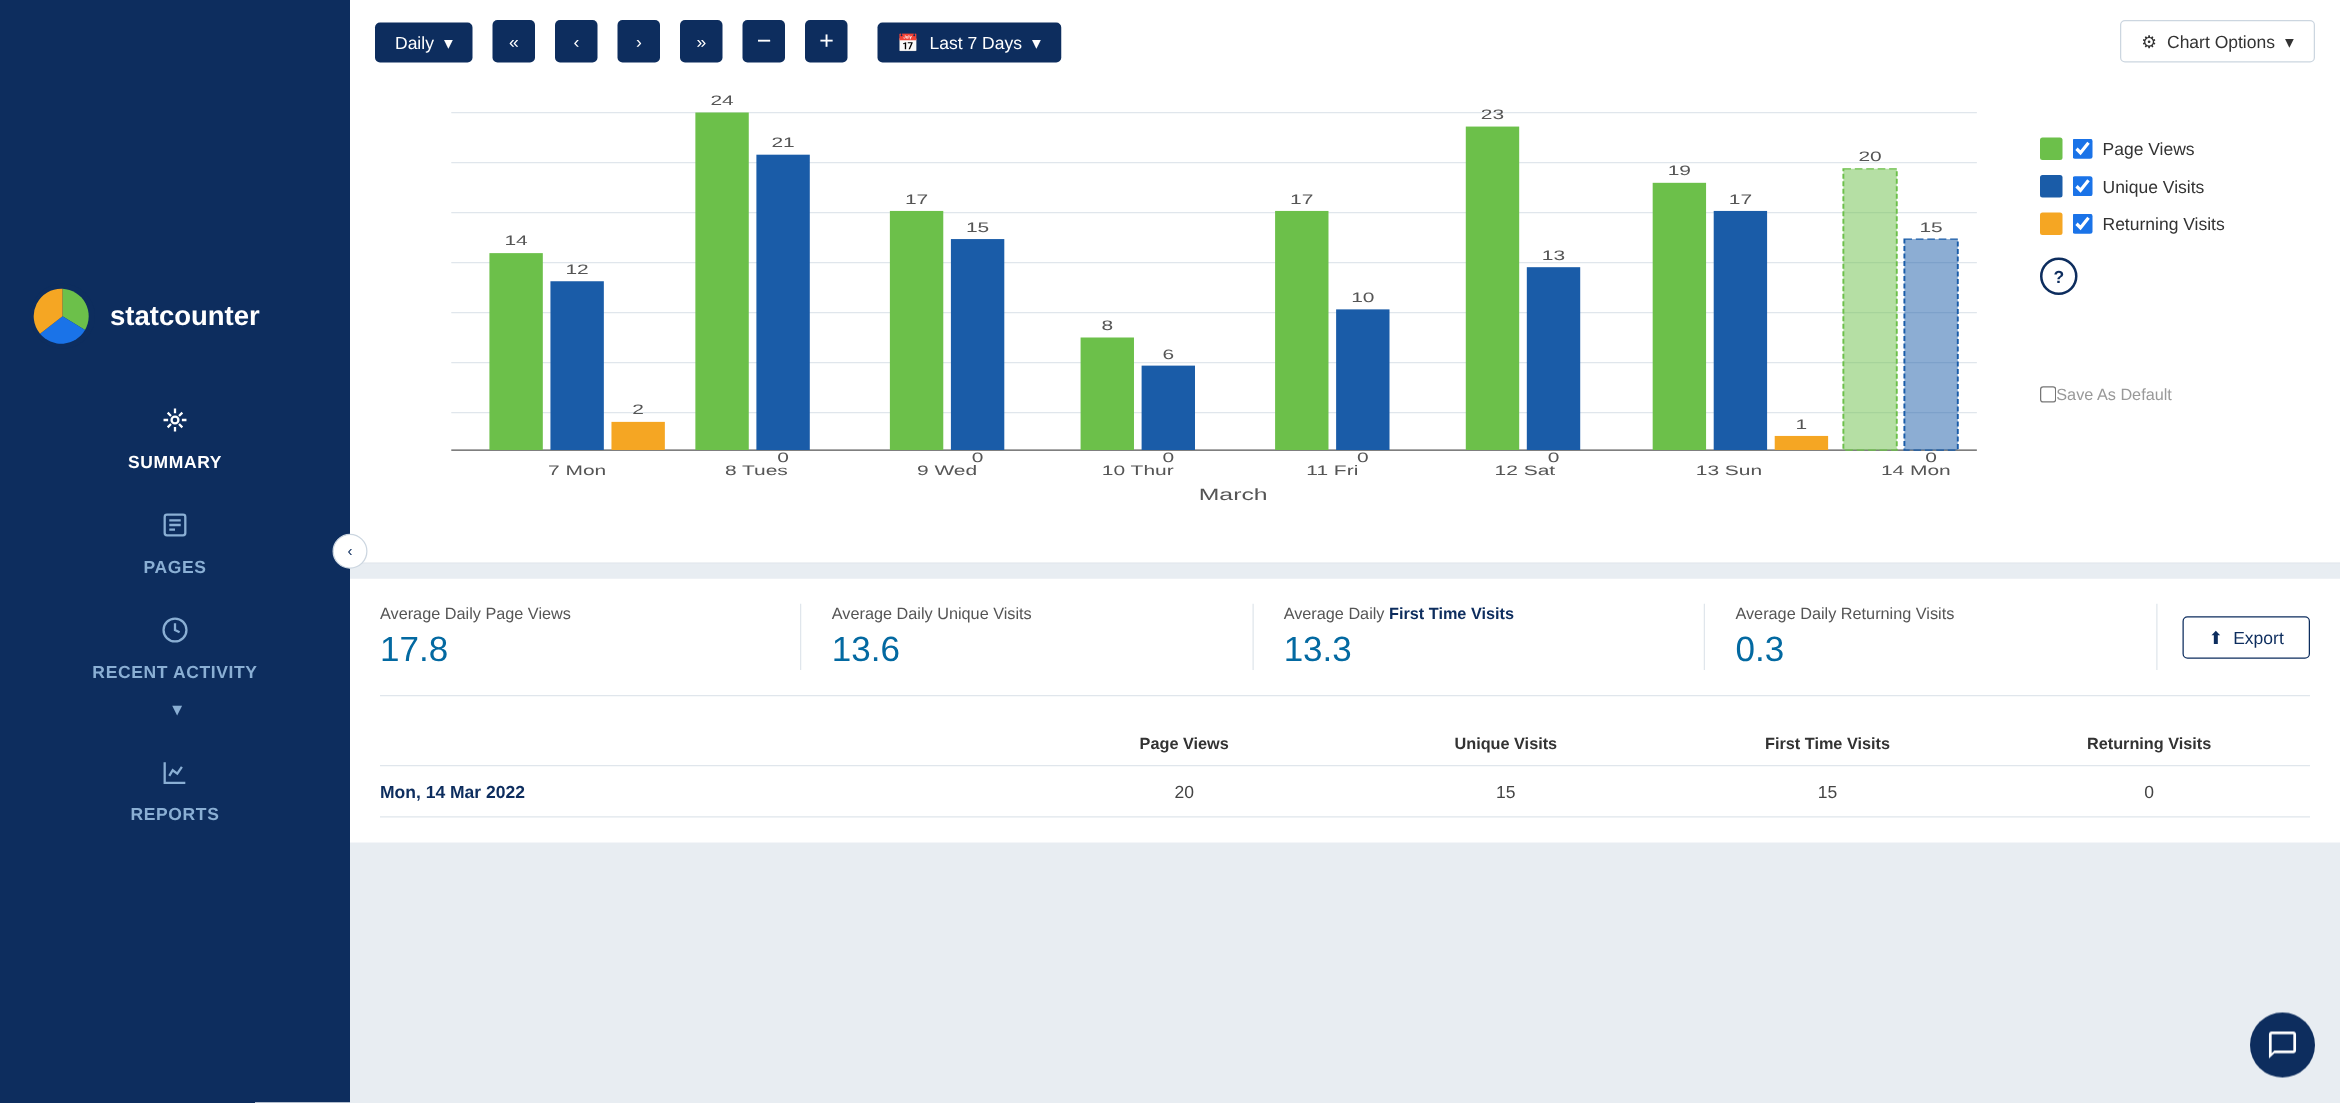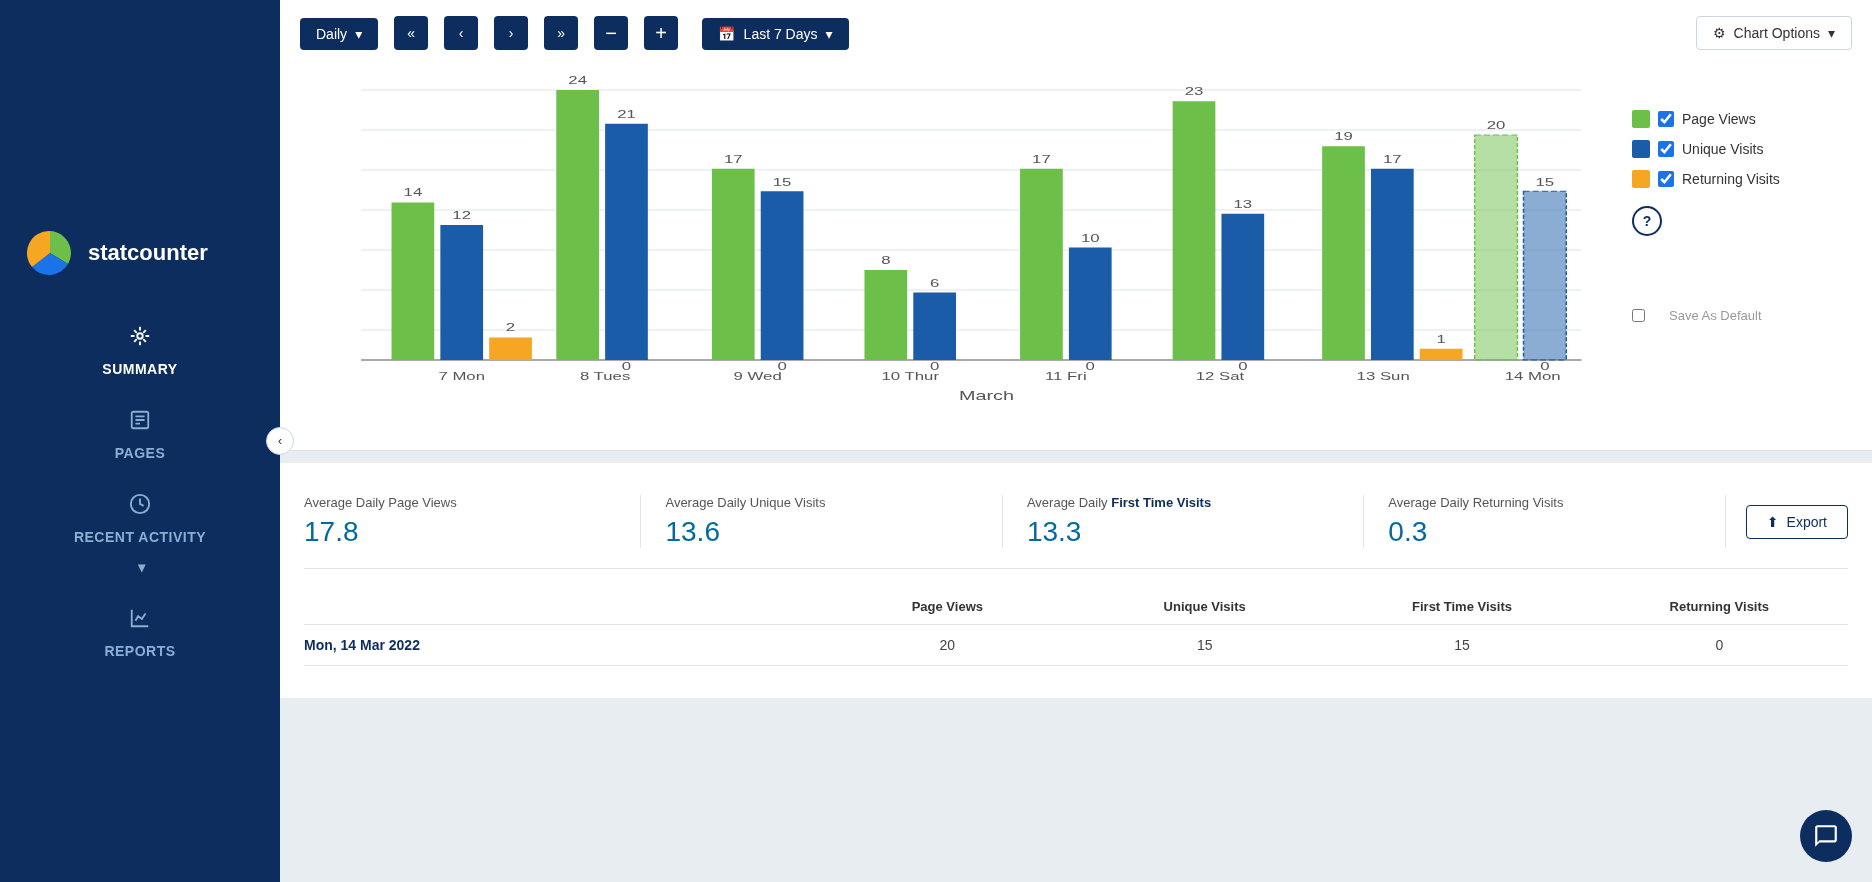--- a/index.html
+++ b/index.html
@@ -205,39 +205,39 @@
       justify-content: center;
       color: #0d2d5e;
       font-size: 14px;
       font-weight: bold;
       margin-top: 6px;
       cursor: pointer;
     }
     .legend-save {
       display: flex;
       align-items: center;
-      gap: 24px;
+      gap: 0;
       font-size: 13px;
       color: #999;
       margin-top: auto;
       padding-bottom: 10px;
     }
     .legend-save input { accent-color: #999; }
 
     
     .bar-chart-svg {
       width: 100%;
       height: 340px;
     }
 
     
     .stats-section {
       background: white;
       margin-top: 12px;
-      padding: 32px 24px;
+      padding: 20px 24px;
     }
 
     .stats-row {
       display: flex;
       align-items: center;
       border-bottom: 1px solid #e0e6ec;
       padding-bottom: 20px;
       margin-bottom: 20px;
       gap: 0;
     }

